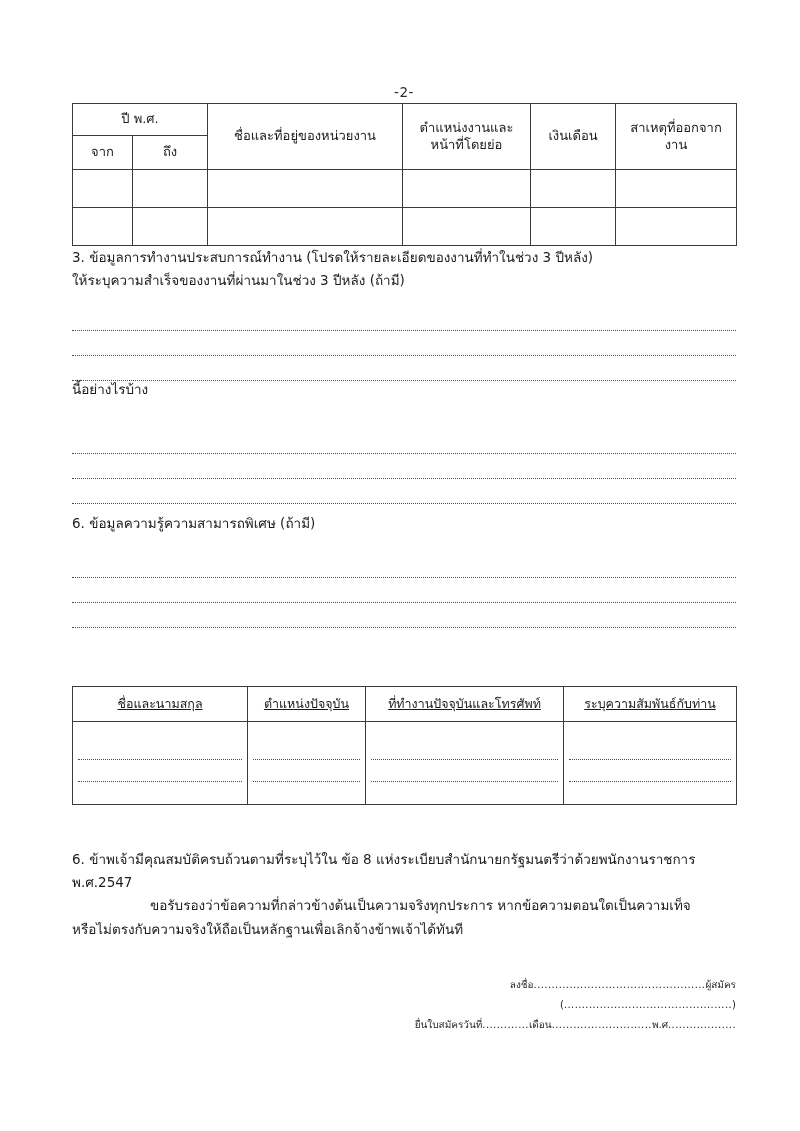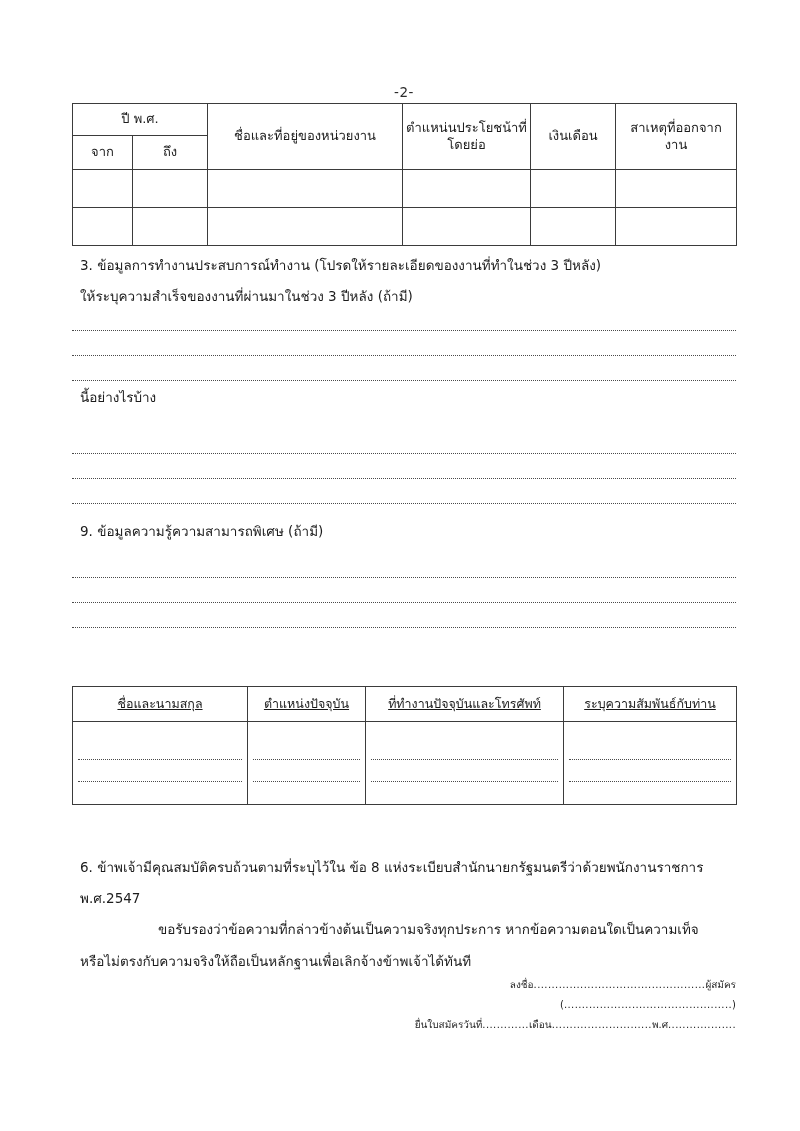--- a/index.html
+++ b/index.html
@@ -75,21 +75,21 @@
 
   
   .text-block {
     position: absolute;
     width: 664px;
     font-size: 13.5px;
     line-height: 1.72;
     color: #1c1c1c;
   }
   .text-block p {
-    margin: 8px;
+    margin: 0;
   }
   .indent-1 {
     display: inline-block;
     width: 78px;
   }
 
   
   .dot-lines {
     position: absolute;
     width: 664px;
@@ -156,21 +156,21 @@
           <col style="width:75px">
           <col style="width:195px">
           <col style="width:128px">
           <col style="width:85px">
           <col style="width:121px">
         </colgroup>
         <thead>
           <tr>
             <th class="emp-head-cell" colspan="2" style="height:25px;">ปี  พ.ศ.</th>
             <th class="emp-head-cell" rowspan="2">ชื่อและที่อยู่ของหน่วยงาน</th>
-            <th class="emp-head-cell" rowspan="2">ตำแหน่นประโยชน้าที่โดยย่อ</th>
+            <th class="emp-head-cell" rowspan="2">ตำแหน่งงานและหน้าที่โดยย่อ</th>
             <th class="emp-head-cell" rowspan="2">เงินเดือน</th>
             <th class="emp-head-cell" rowspan="2">สาเหตุที่ออกจากงาน</th>
           </tr>
           <tr>
             <th class="emp-head-cell" style="height:27px;">จาก</th>
             <th class="emp-head-cell">ถึง</th>
           </tr>
         </thead>
         <tbody>
           <tr class="emp-body-row">
@@ -208,21 +208,21 @@
       <p>นี้อย่างไรบ้าง</p>
     </div>
 
     <div class="dot-lines" style="left:0; top:429px;">
       <div class="dot-line"></div>
       <div class="dot-line"></div>
       <div class="dot-line"></div>
     </div>
 
     <div class="text-block" style="left:0; top:512px;">
-      <p>9.  ข้อมูลความรู้ความสามารถพิเศษ  (ถ้ามี)</p>
+      <p>6.  ข้อมูลความรู้ความสามารถพิเศษ  (ถ้ามี)</p>
     </div>
     <div class="dot-lines" style="left:0; top:553px;">
       <div class="dot-line"></div>
       <div class="dot-line"></div>
       <div class="dot-line"></div>
     </div>
 
 
     <div class="reference-table-wrap">
       <table class="form-table">

